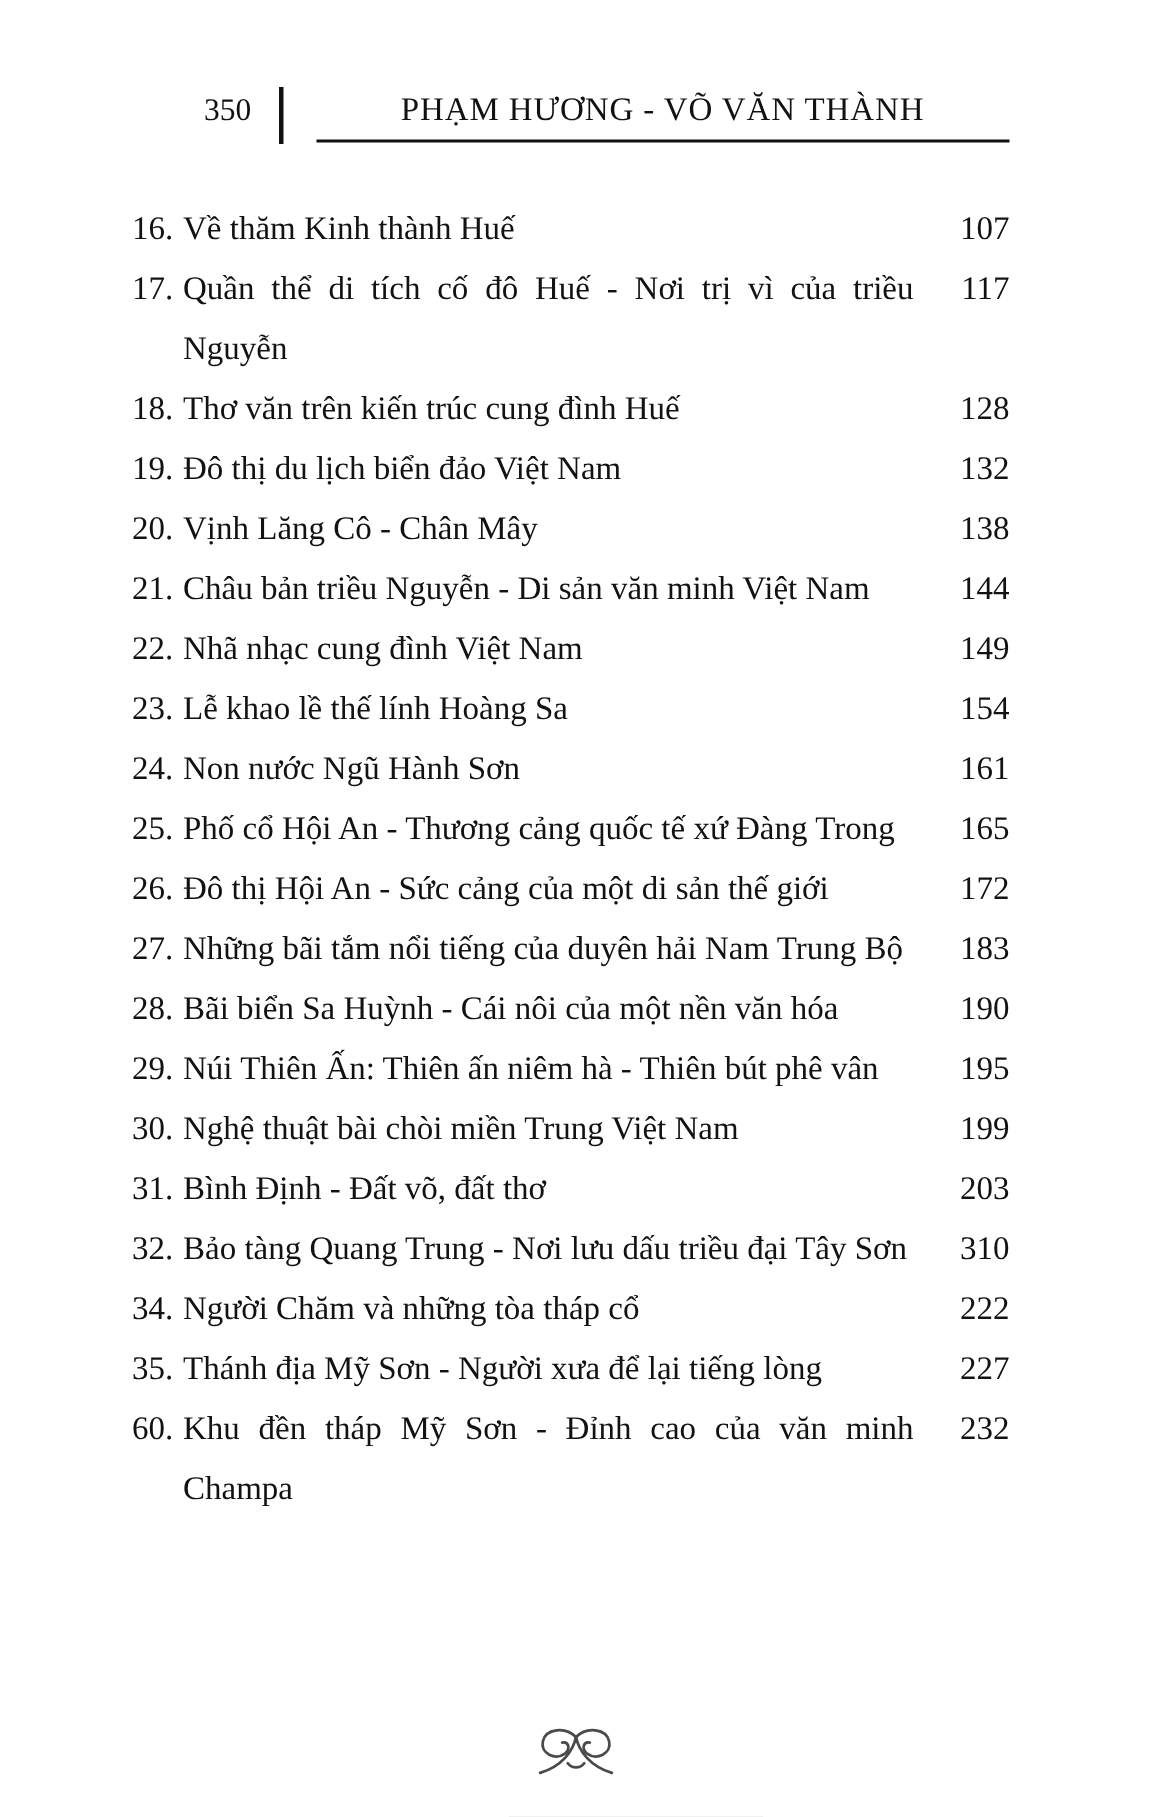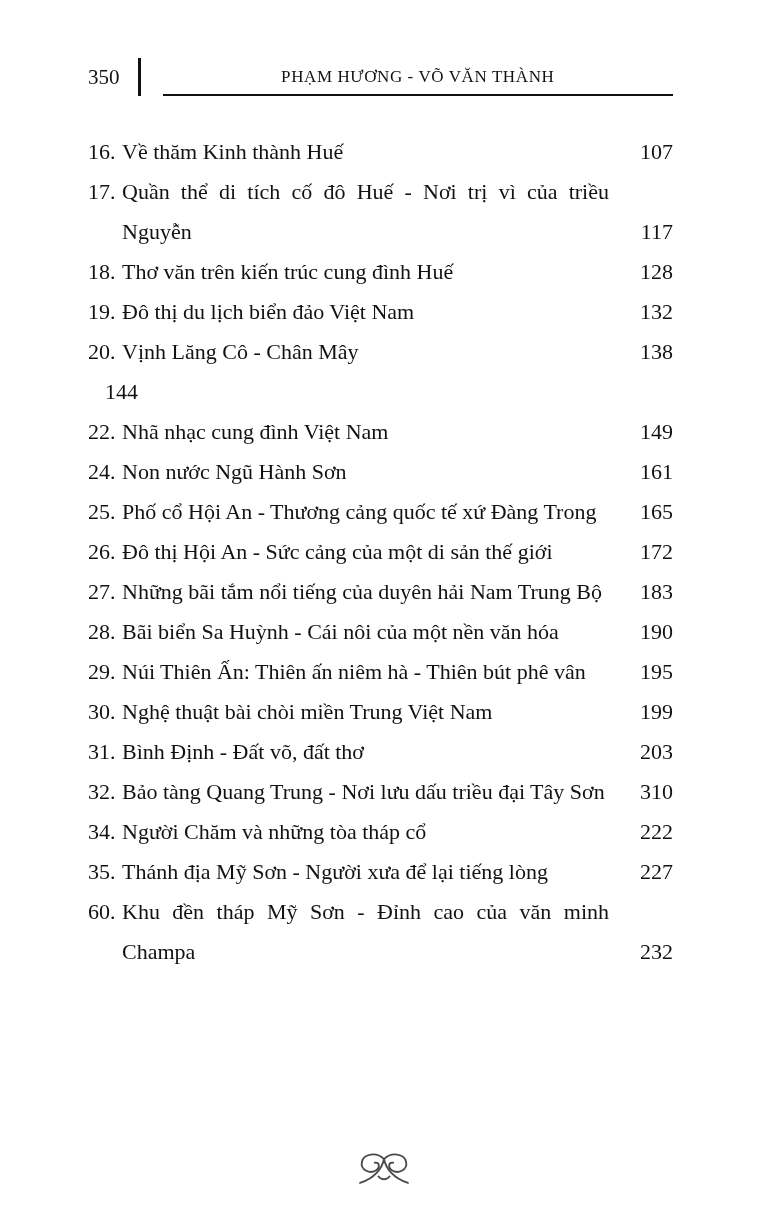--- a/index.html
+++ b/index.html
@@ -14,49 +14,49 @@
     margin: 0 auto;
     background: #ffffff;
     box-sizing: border-box;
     padding: 58px 95px 0 88px;
     font-family: "Liberation Serif", "DejaVu Serif", serif;
     color: #121212;
     overflow: hidden;
   }
   .header {
     display: flex;
-    align-items: flex-end;
+    align-items: center;
+    margin-left: 48px;
   }
   .header .page-num {
     font-size: 21px;
     line-height: 1;
     padding-bottom: 8px;
     padding-right: 18px;
   }
   .header .divider {
     width: 3px;
     height: 38px;
     background: #111;
   }
   .header .authors-block {
     flex: 1;
     margin-left: 22px;
     border-bottom: 2.5px solid #111;
     text-align: center;
     padding-bottom: 7px;
-    font-size: 17px;
+    font-size: 22px;
     letter-spacing: 0.6px;
     white-space: nowrap;
   }
   .toc {
     margin-top: 36px;
   }
   .toc-row {
     display: flex;
-    align-items: flex-end;
   }
   .toc-title {
     flex: 1;
     font-size: 22px;
     line-height: 40px;
     text-align: justify;
     padding-left: 34px;
     text-indent: -34px;
     margin-right: 14px;
   }
@@ -106,25 +106,30 @@
       </div>
       <div class="toc-row">
         <div class="toc-title"><span class="toc-num">19.</span><span>Đô thị du lịch biển đảo Việt Nam</span></div>
         <div class="toc-page">132</div>
       </div>
       <div class="toc-row">
         <div class="toc-title"><span class="toc-num">20.</span><span>Vịnh Lăng Cô - Chân Mây</span></div>
         <div class="toc-page">138</div>
       </div>
       <div class="toc-row">
+        <div class="toc-title"><span class="toc-num">21.</span><span>Châu bản triều Nguyễn - Di sản văn minh Việt Nam</span></div>
         <div class="toc-page">144</div>
       </div>
       <div class="toc-row">
         <div class="toc-title"><span class="toc-num">22.</span><span>Nhã nhạc cung đình Việt Nam</span></div>
         <div class="toc-page">149</div>
+      </div>
+      <div class="toc-row">
+        <div class="toc-title"><span class="toc-num">23.</span><span>Lễ khao lề thế lính Hoàng Sa</span></div>
+        <div class="toc-page">154</div>
       </div>
       <div class="toc-row">
         <div class="toc-title"><span class="toc-num">24.</span><span>Non nước Ngũ Hành Sơn</span></div>
         <div class="toc-page">161</div>
       </div>
       <div class="toc-row">
         <div class="toc-title"><span class="toc-num">25.</span><span>Phố cổ Hội An - Thương cảng quốc tế xứ Đàng Trong</span></div>
         <div class="toc-page">165</div>
       </div>
       <div class="toc-row">

